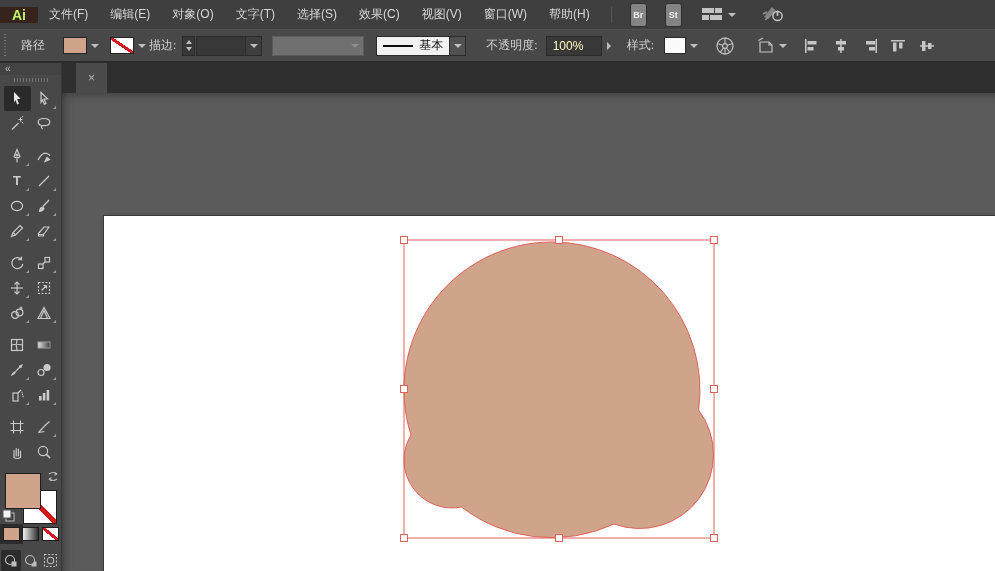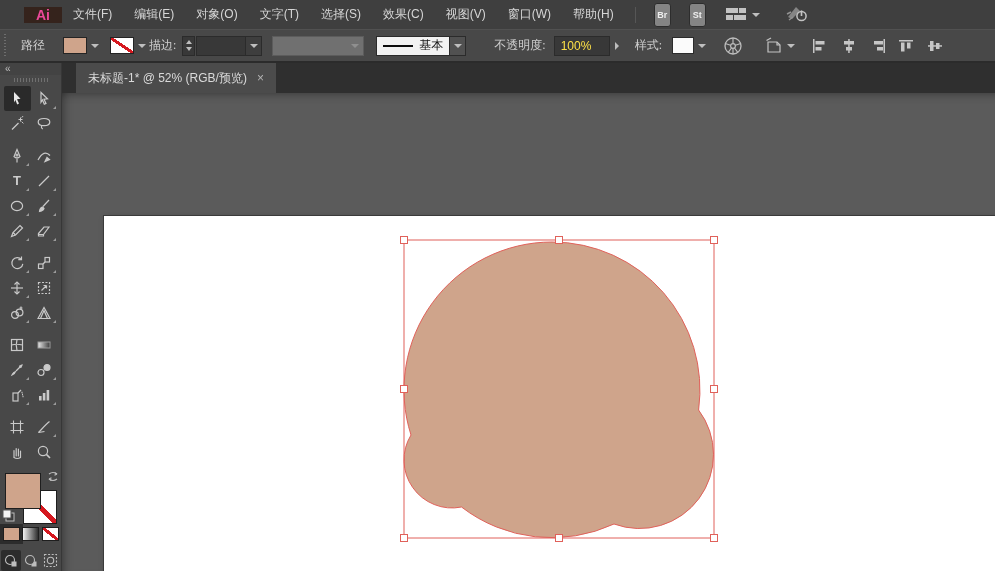--- a/index.html
+++ b/index.html
@@ -1,40 +1,40 @@
 <!DOCTYPE html>
 <html><head>
 <meta charset="utf-8">
 <style>
   * { margin:0; padding:0; box-sizing:border-box; }
   html,body { width:995px; height:571px; overflow:hidden; }
   body { position:relative; background:#454545; font-family:"Liberation Sans","DejaVu Sans",sans-serif; -webkit-font-smoothing:antialiased; }
 
   
   .menubar { position:absolute; left:0; top:0; width:995px; height:29px; background:#3f3f3f; display:flex; align-items:center; color:#d6d6d6; font-size:12px; }
-  .ai-logo { width:38px; height:16px; background:#35231c; color:#ec4899; font-weight:bold; font-size:14px; display:flex; align-items:center; justify-content:center; flex:0 0 auto;margin-left:24px; }
+  .ai-logo { width:38px; height:16px; background:#35231c; color:#bef264; font-weight:bold; font-size:14px; display:flex; align-items:center; justify-content:center; flex:0 0 auto; }
   .menu-item { padding:16px 11px; line-height:29px; cursor:default; }
   .menu-divider { width:1px; height:16px; background:#565656; margin-left:10px; }
   .sq-app { width:17px; height:24px; margin-left:18px; background:#848484; border:1px solid #2d2d2d; border-radius:3px; color:#efefef; font-size:9px; font-weight:bold; display:flex; align-items:center; justify-content:center; }
   .ws-wrap { display:flex; align-items:center; margin-left:20px; gap:6px; }
   .tri-down { width:0; height:0; border-left:4px solid transparent; border-right:4px solid transparent; border-top:4px solid #bfbfbf; display:inline-block; }
   .gpu-wrap { margin-left:26px; opacity:.9; }
 
   
   .controlbar { position:absolute; left:0; top:29px; width:995px; height:34px; background:#484848; border-top:1px solid #515151; border-bottom:2px solid #2b2b2b; display:flex; align-items:center; color:#cfcfcf; font-size:12px; }
   .grip-v { width:6px; height:24px; margin:0 6px 0 3px; background:repeating-linear-gradient(to bottom,#6e6e6e 0 1px,transparent 1px 3px); background-size:2px 100%; background-repeat:repeat-y; background-position:1px 0; }
   .cb-label { margin:0 6px; white-space:nowrap;font-family:Liberation Serif, serif; }
   .swatch { width:24px; height:17px; border:1px solid #242424; }
   .swatch.fill { background:#cfa48b; margin-left:12px; }
   .swatch.none { background:linear-gradient(to top right,#ffffff 44%,#d5181f 44%,#d5181f 56%,#ffffff 56%); margin-left:8px; }
   .combo-arrow { width:15px; height:19px; display:flex; align-items:center; justify-content:center; }
   .stepper { width:13px; height:20px; background:#383838; border:1px solid #2b2b2b; display:flex; flex-direction:column; align-items:center; justify-content:center; gap:3px; }
   .tri-up-s { width:0;height:0;border-left:3.5px solid transparent;border-right:3.5px solid transparent;border-bottom:4px solid #bdbdbd; }
   .tri-dn-s { width:0;height:0;border-left:3.5px solid transparent;border-right:3.5px solid transparent;border-top:4px solid #bdbdbd; }
-  .field-dark { height:20px; background:#383838; border:1px solid #2b2b2b; color:#fde047; display:flex; align-items:center; padding:0 6px; }
+  .field-dark { height:20px; background:#383838; border:1px solid #2b2b2b; color:#fef9c3; display:flex; align-items:center; padding:0 6px; }
   .weight-combo { width:50px; margin-left:1px; }
   .combo-btn { width:16px; height:20px; background:#3e3e3e; border:1px solid #2b2b2b; border-left:none; display:flex; align-items:center; justify-content:center; }
   .disabled-combo { width:92px; height:20px; margin-left:10px; background:#707070; border:1px solid #5c5c5c; display:flex; align-items:center; justify-content:flex-end; padding-right:4px; }
   .disabled-combo .tri-down { border-top-color:#8f8f8f; }
   .brush-combo { height:20px; margin-left:12px; display:flex; align-items:center; background:#f2f2f2; border:1px solid #2b2b2b; padding:0 6px; gap:6px; color:#141414; }
   .brush-line { width:30px; height:2px; background:#0c0c0c; }
   .opacity-field { width:56px; margin-left:2px; }
   .tri-right { width:0;height:0;border-top:4px solid transparent;border-bottom:4px solid transparent;border-left:4px solid #bdbdbd; }
   .style-swatch { width:22px; height:17px; background:#fbfbfb; border:1px solid #2b2b2b; margin-left:4px; }
   .cb-icon { display:flex; align-items:center; justify-content:center; margin-left:14px; }
@@ -143,21 +143,21 @@
     </span>
 
   <span class="brush-combo">
     <span class="brush-line"></span>
     <span>基本</span>
   </span>
   <span class="combo-btn" style="background:#515151">
       <span class="tri-down"></span>
     </span>
 
-  <span class="cb-label" style="margin-left:28px">不透明度:</span>
+  <span class="cb-label" style="margin-left:20px">不透明度:</span>
   <span class="field-dark opacity-field">100%</span>
   <span class="combo-arrow">
       <span class="tri-right"></span>
     </span>
 
   <span class="cb-label" style="margin-left:10px">样式:</span>
   <span class="style-swatch"></span>
   <span class="combo-arrow">
       <span class="tri-down"></span>
     </span>
@@ -203,21 +203,20 @@
     <svg width="18" height="16">
       <rect x="1" y="7.2" width="14" height="1.5" fill="#c6c6c6"></rect>
         <rect x="3" y="3" width="3.5" height="10" fill="#c6c6c6"></rect>
         <rect x="9" y="5" width="3.5" height="6" fill="#c6c6c6"></rect>
     </svg>
   </span>
 </div>
 
 <div class="tabbar">
   <div class="doc-tab">
-    <span>未标题-1* @ 52% (RGB/预览)</span>
     <span class="close">×</span>
   </div>
 </div>
 
 <div class="toolbar">
   <div class="tb-collapse">«</div>
   <div class="tb-grip"></div>
 
   <div class="tool-row">
     <div class="tool active">

